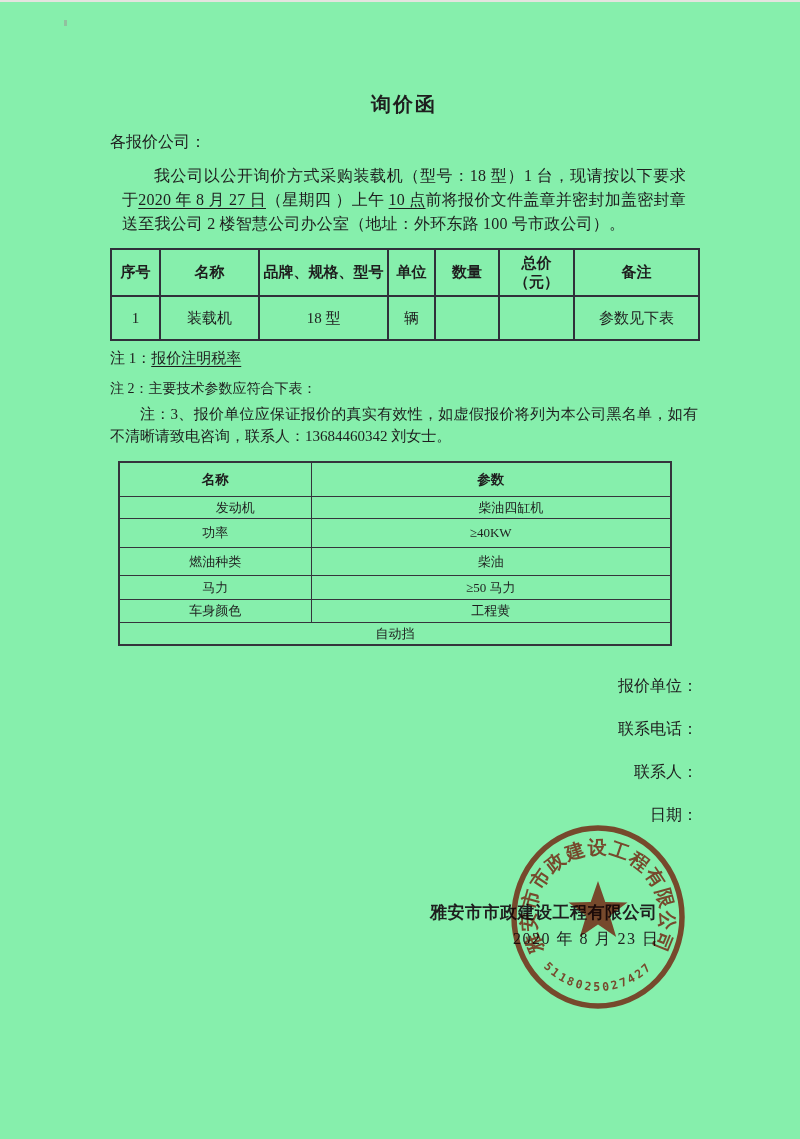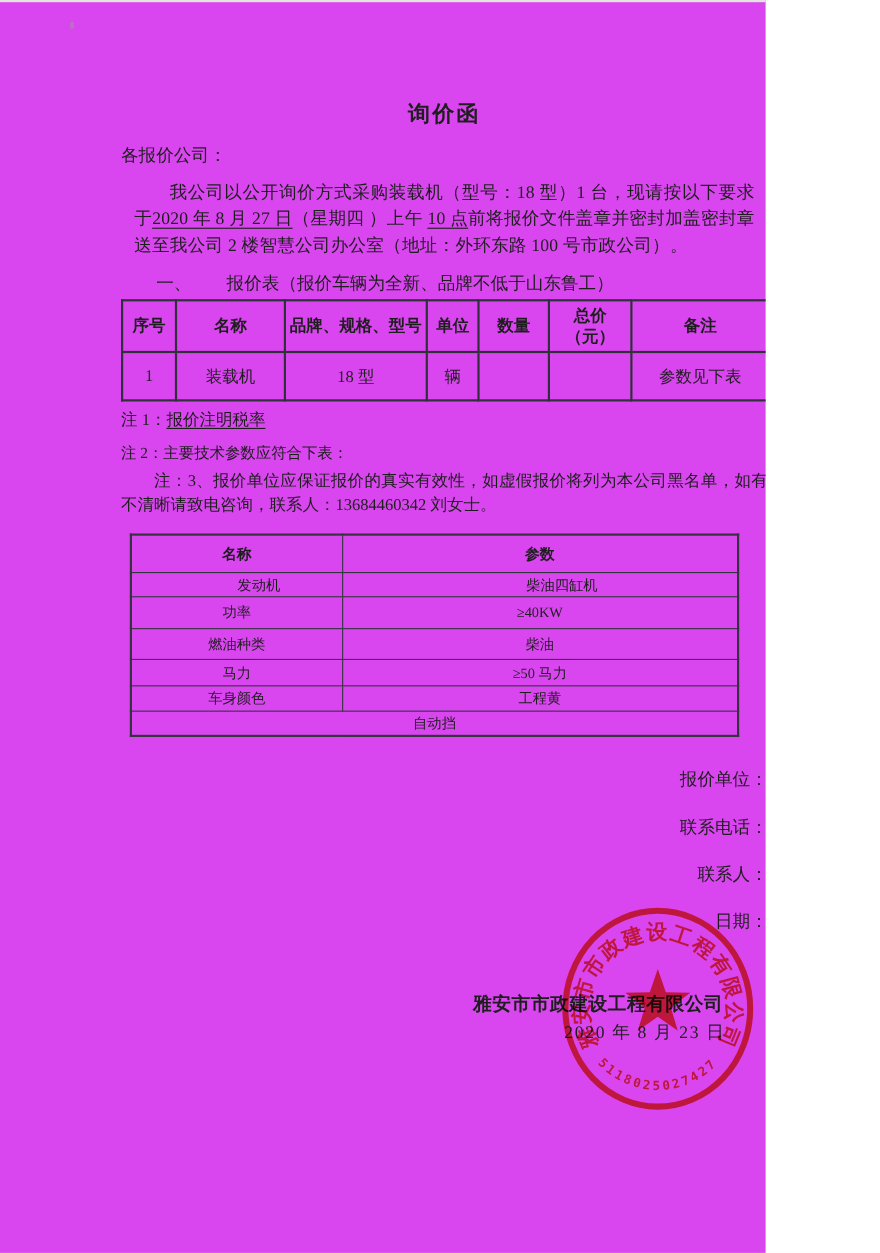--- a/index.html
+++ b/index.html
@@ -1,20 +1,20 @@
 <!DOCTYPE html>
 <html><head>
 <meta charset="utf-8">
 <style>
   html,body{margin:0;padding:0;}
   body{background:#ffffff;}
   .page{
     position:relative;
-    width:696px;height:1139px;
-    background:#d946ef;
+    width:800px;height:1139px;
+    background:#86efac;
     font-family:"Liberation Serif","DejaVu Serif",serif;
     color:#1e1e1e;
     overflow:hidden;
   }
   .scan-edge{position:absolute;top:0;left:0;width:800px;height:2px;background:#e4e4df;}
   .speck{position:absolute;left:64px;top:20px;width:3px;height:6px;background:#9a9a96;opacity:.55;}
   .content{position:absolute;left:110px;top:90px;width:588px;}
   .doc-title{font-size:20px;font-weight:bold;text-align:center;letter-spacing:2px;margin:0 0 13px 0;line-height:28px;}
   .salutation{font-size:16px;line-height:21px;margin:0 0 4px 0;}
   .para1{font-size:16px;line-height:24px;text-indent:2em;text-align:justify;margin:12px;letter-spacing:.2px;}
@@ -53,21 +53,20 @@
   <div class="scan-edge"></div>
   <div class="speck"></div>
 
   <div class="content">
     <h1 class="doc-title">询价函</h1>
 
     <p class="salutation">各报价公司：</p>
 
     <p class="para1"><span>我公司以公开询价方式采购装载机（型号：18 型）1 台，现请按以下要求于</span><span class="u">2020 年 8 月 27 日</span><span>（星期四 ）上午 </span><span class="u">10 点</span><span>前将报价文件盖章并密封加盖密封章送至我公司 2 楼智慧公司办公室（地址：外环东路 100 号市政公司）。</span></p>
 
-    <p class="section-heading">一、　　报价表（报价车辆为全新、品牌不低于山东鲁工）</p>
 
     <table class="t1">
       <colgroup>
         <col style="width:49px">
           <col style="width:99px">
           <col style="width:129px">
           <col style="width:47px">
           <col style="width:64px">
           <col style="width:75px">
           <col style="width:125px">

